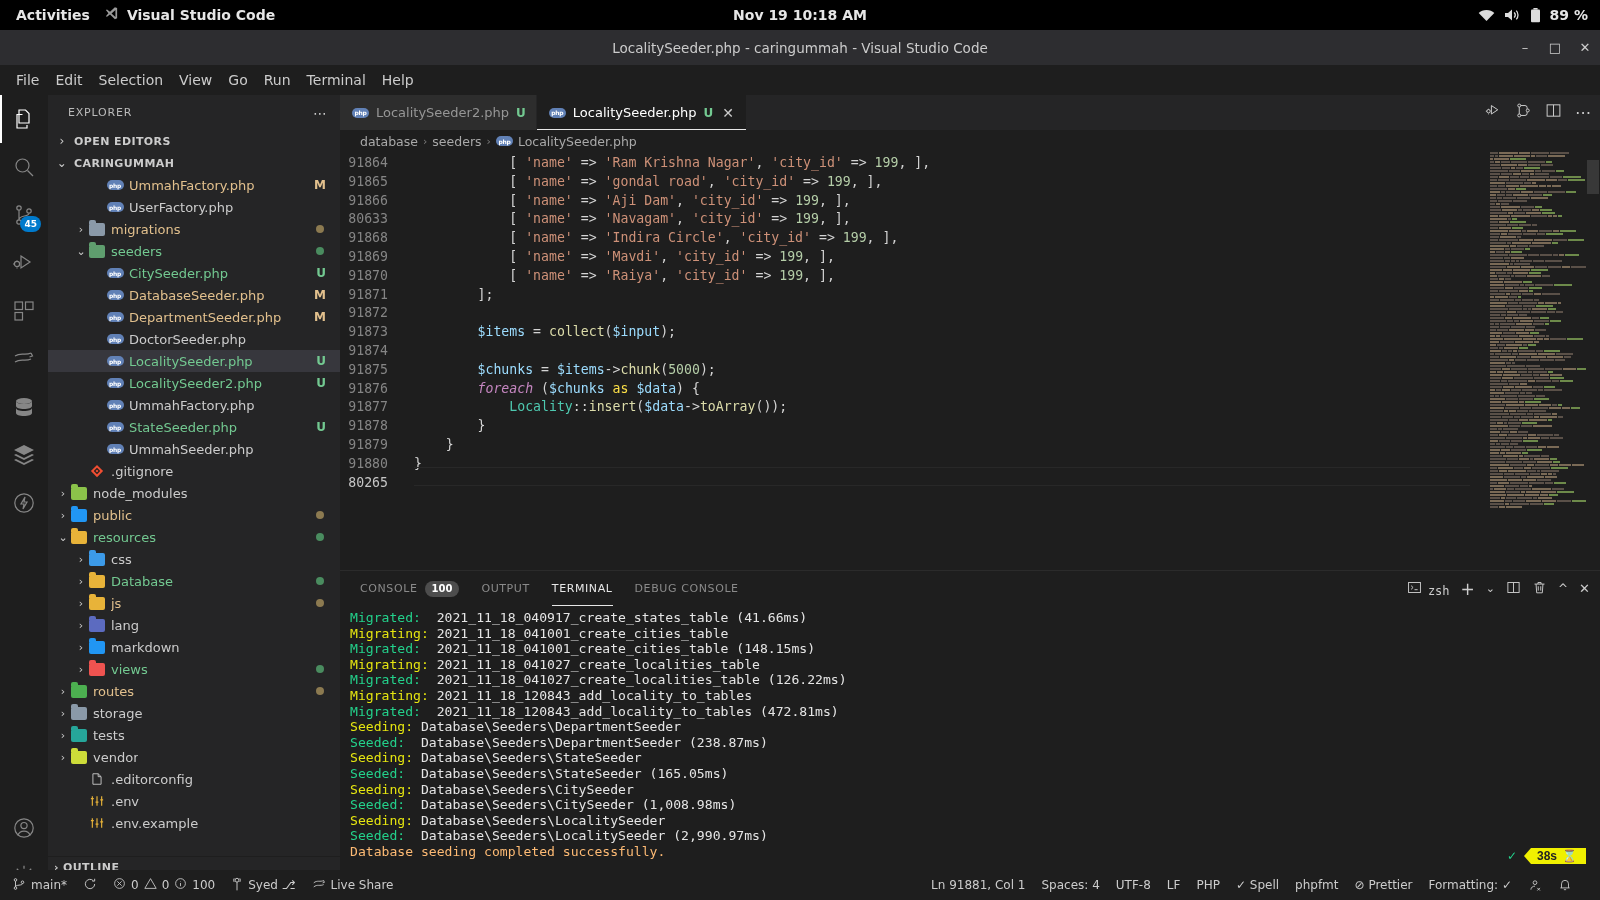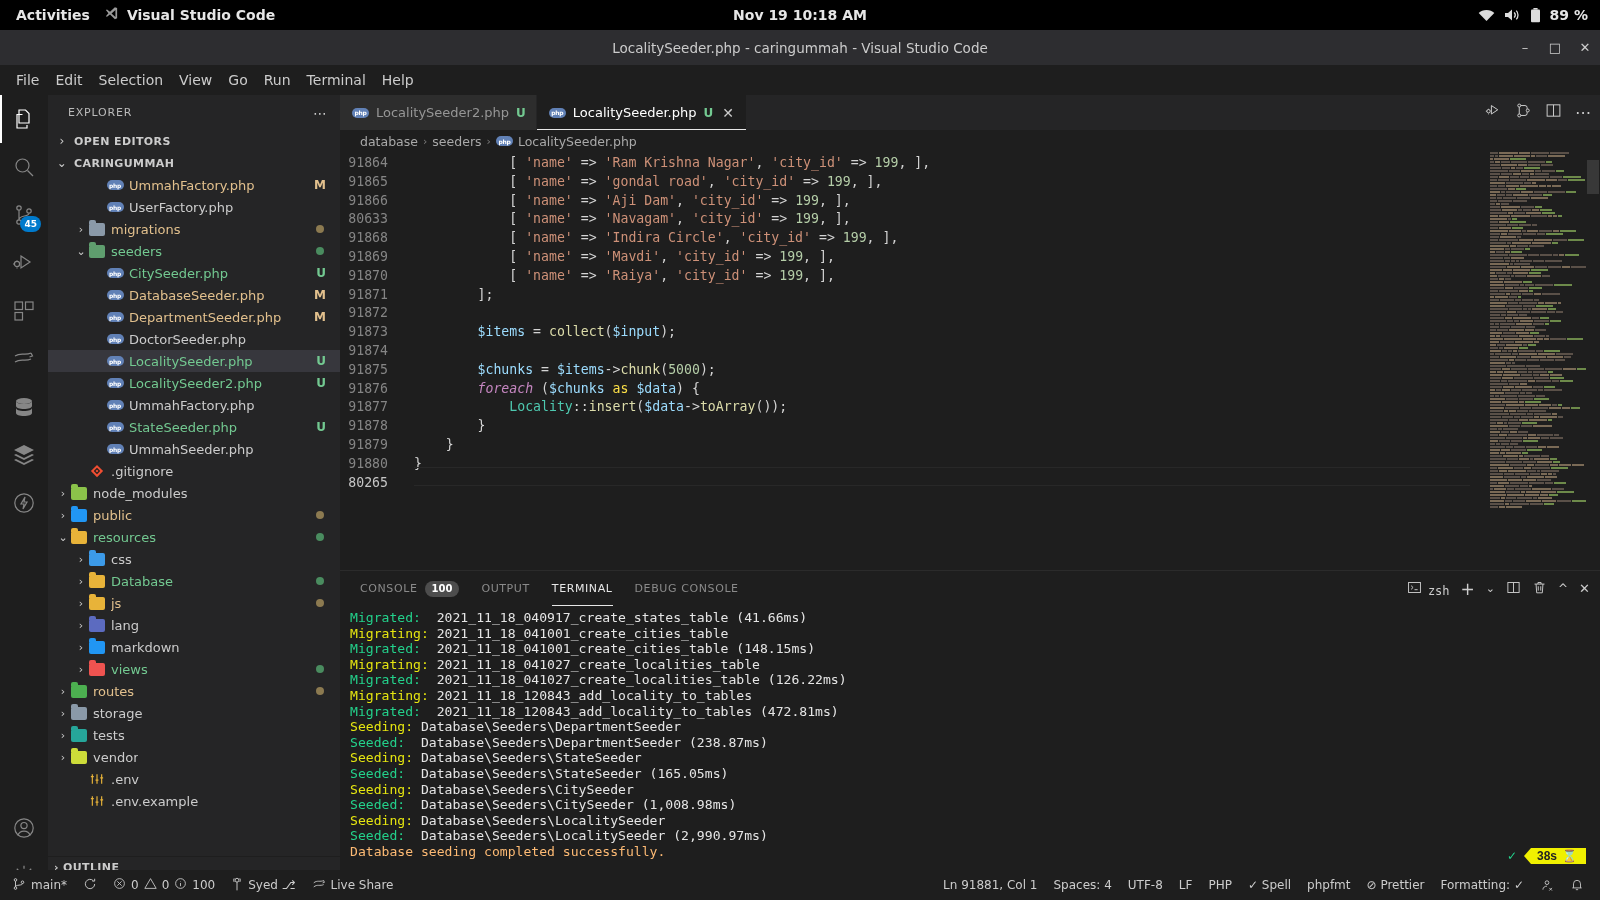--- a/index.html
+++ b/index.html
@@ -224,21 +224,21 @@
   .arrow-r { width: 0; height: 0; border-top: 9.5px solid transparent; border-bottom: 9.5px solid transparent; }
   .term-cursor { width: 8px; height: 15px; background: #cccccc; align-self: center; margin-left: 7px; }
 
   
   .statusbar {
     position: absolute; left: 0; bottom: 0; width: 1600px; height: 30px;
     background: #1e1e1e; color: #cccccc; display: flex; align-items: center;
     font-size: 12px; font-family: "DejaVu Sans", sans-serif;
   }
   .sb-left { display: flex; align-items: center; gap: 0; padding-left: 4px; }
-  .sb-right { margin-left: auto; display: flex; align-items: center; padding-right: 8px; }
+  .sb-right { margin-left: auto; display: flex; align-items: center; padding-right: 20px; }
   .sitem { display: flex; align-items: center; gap: 5px; padding: 0 8px; height: 30px; }
 </style>
 </head>
 <body>
 
 <div class="app">
 
   <div class="gnome-bar">
     <div class="gnome-activities">Activities</div>
     <div class="gnome-appname">
@@ -593,20 +593,30 @@
             <div class="row indent1">
               <span class="tw">›</span>
               <span class="ico">
                 <span class="folder-ico" style="background: rgb(205, 220, 57);"></span>
               </span>
               <span class="nm">vendor</span>
             </div>
             <div class="row indent2">
               <span class="tw"></span>
               <span class="ico">
+                <svg width="14" height="14" viewBox="0 0 24 24" fill="none" stroke="#c5c5c5" stroke-width="1.6">
+                  <path d="M5 3h9l5 5v13H5z"></path>
+                  <path d="M14 3v5h5"></path>
+                </svg>
+              </span>
+              <span class="nm">.editorconfig</span>
+            </div>
+            <div class="row indent2">
+              <span class="tw"></span>
+              <span class="ico">
                 <svg width="14" height="14" viewBox="0 0 24 24" fill="none" stroke="#e8b339" stroke-width="2">
                   <path d="M4 4v16M12 4v16M20 4v16M1.5 8h5M9.5 14h5M17.5 10h5"></path>
                 </svg>
               </span>
               <span class="nm">.env</span>
             </div>
             <div class="row indent2">
               <span class="tw"></span>
               <span class="ico">
                 <svg width="14" height="14" viewBox="0 0 24 24" fill="none" stroke="#e8b339" stroke-width="2">

